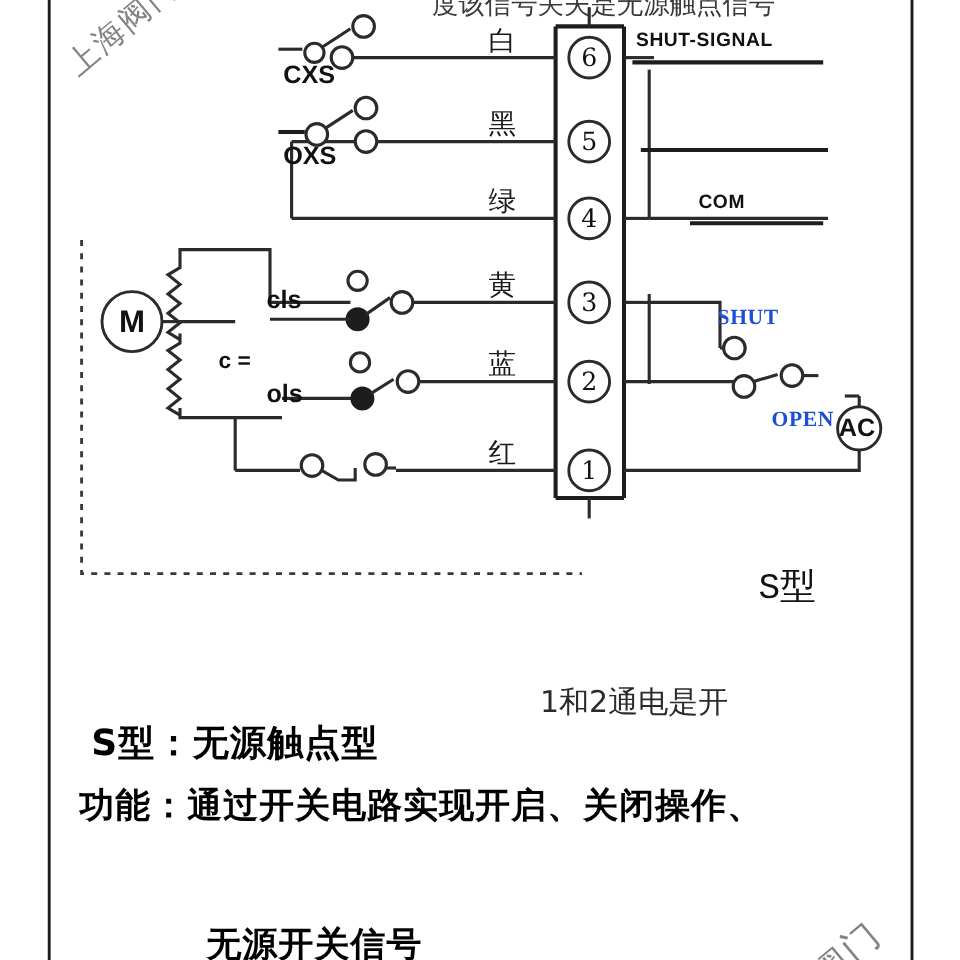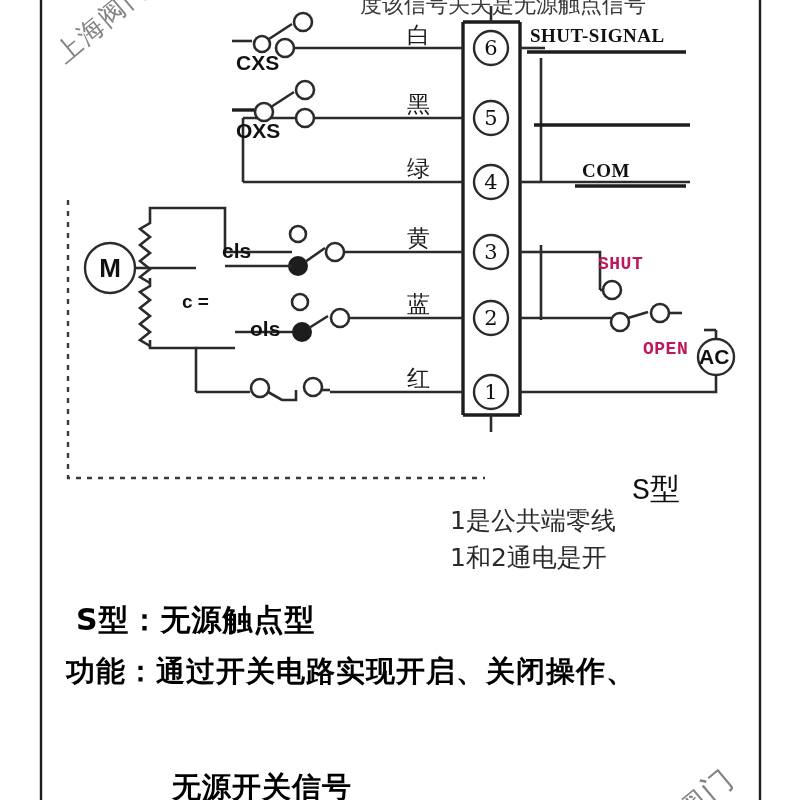--- a/index.html
+++ b/index.html
@@ -31,32 +31,32 @@
   }
   
   .wirelabel {
     font-family: "DejaVu Sans", sans-serif;
     font-size: 23px;
     color: #1a1a1a;
     font-weight: 500;
   }
   
   .signal {
+    font-family: Liberation Sans, sans-serif;
+    font-size: 16px;
+    font-weight: bold;
+    letter-spacing: .5px;
+    color: #111;
+  }
+  .signal-small {
     font-family: Liberation Serif, serif;
-    font-size: 19px;
+    font-size: 18px;
     font-weight: bold;
     letter-spacing: .5px;
-    color: #111;
-  }
-  .signal-small {
-    font-family: Liberation Mono, monospace;
-    font-size: 18px;
-    font-weight: bold;
-    letter-spacing: .5px;
-    color: #be185d;
+    color: #1d4ed8;
   }
   
   .swid {
     font-family: "Liberation Sans", sans-serif;
     font-size: 21px;
     font-weight: bold;
     color: #111;
   }
   .capid {
     font-family: "Liberation Sans", sans-serif;
@@ -274,28 +274,27 @@
   <div class="termnum" style="left:474px; top:375px;">1</div>
 
   <div class="txt signal" style="left:530px; top:26px;">SHUT-SIGNAL</div>
   <div class="txt signal" style="left:582px; top:161px;">COM</div>
   <div class="txt signal-small" style="left:598px; top:255px;">SHUT</div>
   <div class="txt signal-small" style="left:600px; top:340px;margin-left:43px;">OPEN</div>
 
   <div class="txt swid" style="left:236px; top:52px;">CXS</div>
   <div class="txt swid" style="left:236px; top:120px;">OXS</div>
   <div class="txt swid" style="left:222px; top:240px;">cls</div>
-  <div class="txt swid" style="left:222px; top:318px;margin-left:28px;">ols</div>
+  <div class="txt swid" style="left:222px; top:318px;">ols</div>
   <div class="txt capid" style="left:182px; top:292px;">c =</div>
 
   <div class="glyph" style="left:93px; top:253px; width:34px; font-size:26px;">M</div>
   <div class="glyph" style="left:699px; top:345px; width:16px; font-size:21px;">AC</div>
 
   <div class="txt stype" style="left:632px; top:476px;">S型</div>
 
-  <div class="txt note" style="left:450px; top:508px;">1是公共端零线</div>
-  <div class="txt note" style="left:450px; top:545px;">1和2通电是开</div>
+  <div class="txt note" style="left:450px; top:572px;">1和2通电是开</div>
 
   <div class="txt desc-line" style="left:66px; top:657px;">功能：通过开关电路实现开启、关闭操作、</div>
   <div class="txt desc-head" style="left:76px; top:605px;">S型：无源触点型</div>
   <div class="txt desc-line" style="left:172px; top:773px;">无源开关信号</div>
 
 </div>
 
 </body></html>

